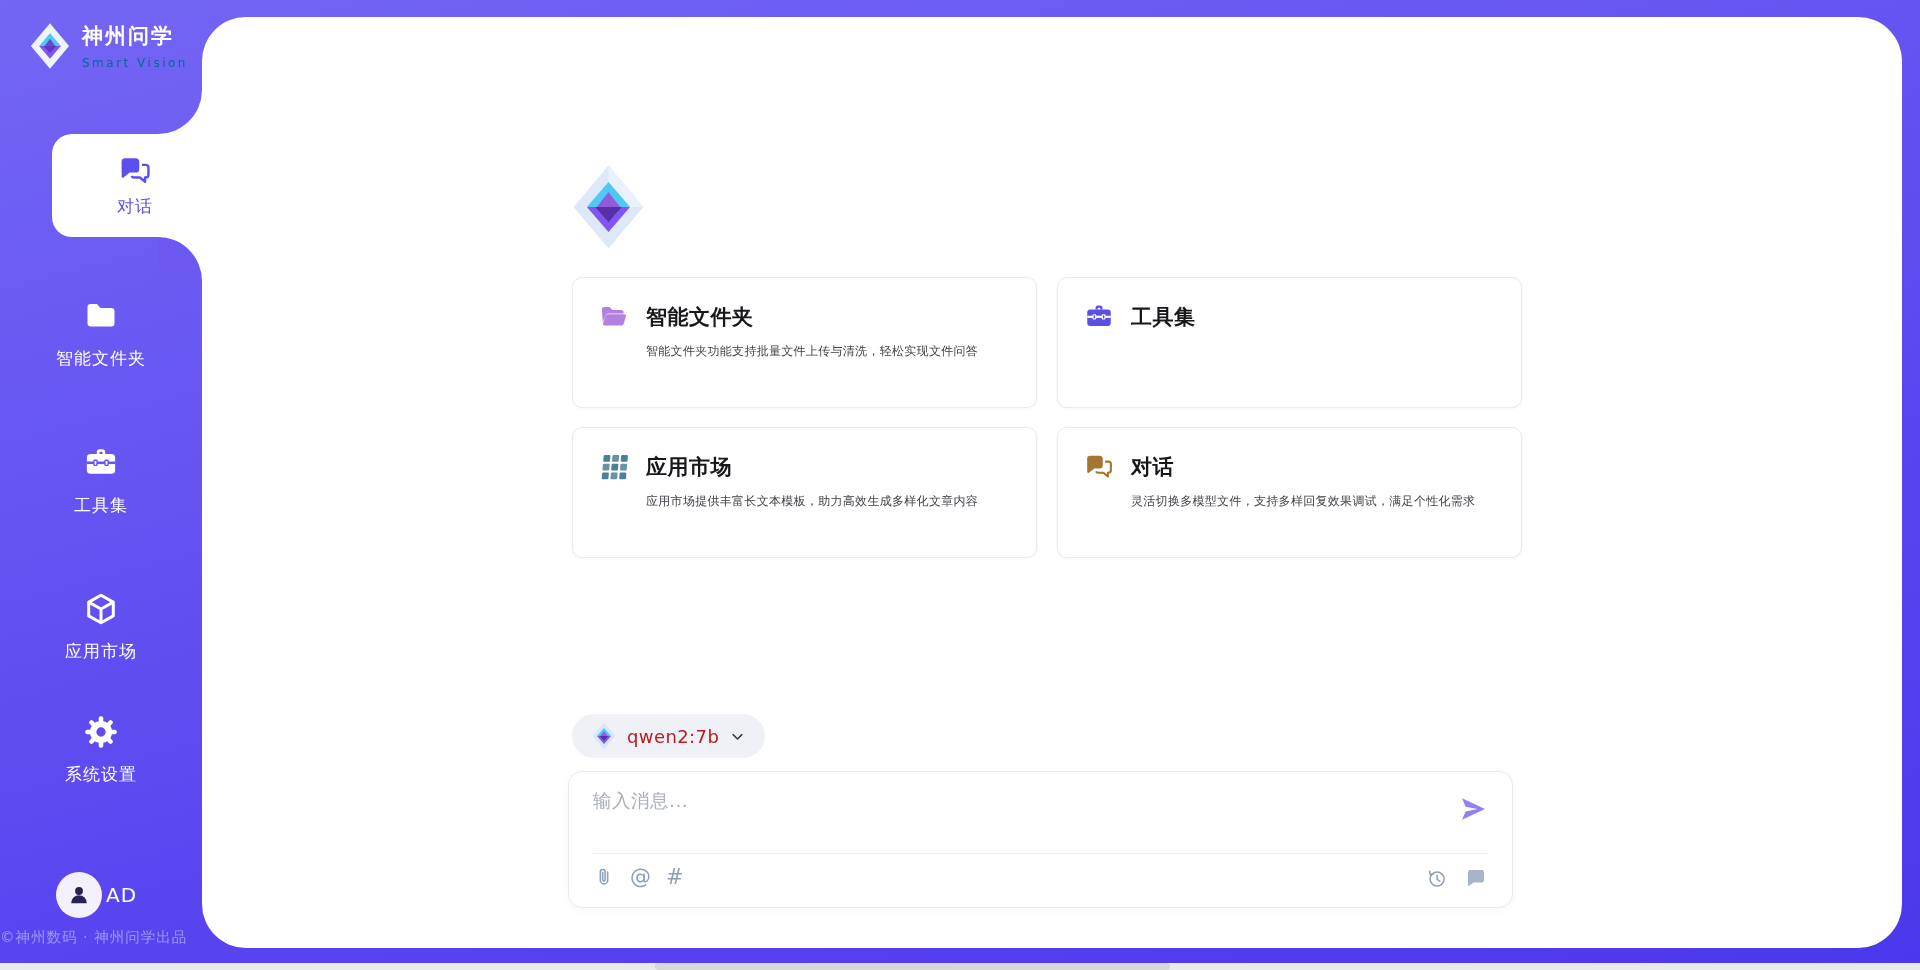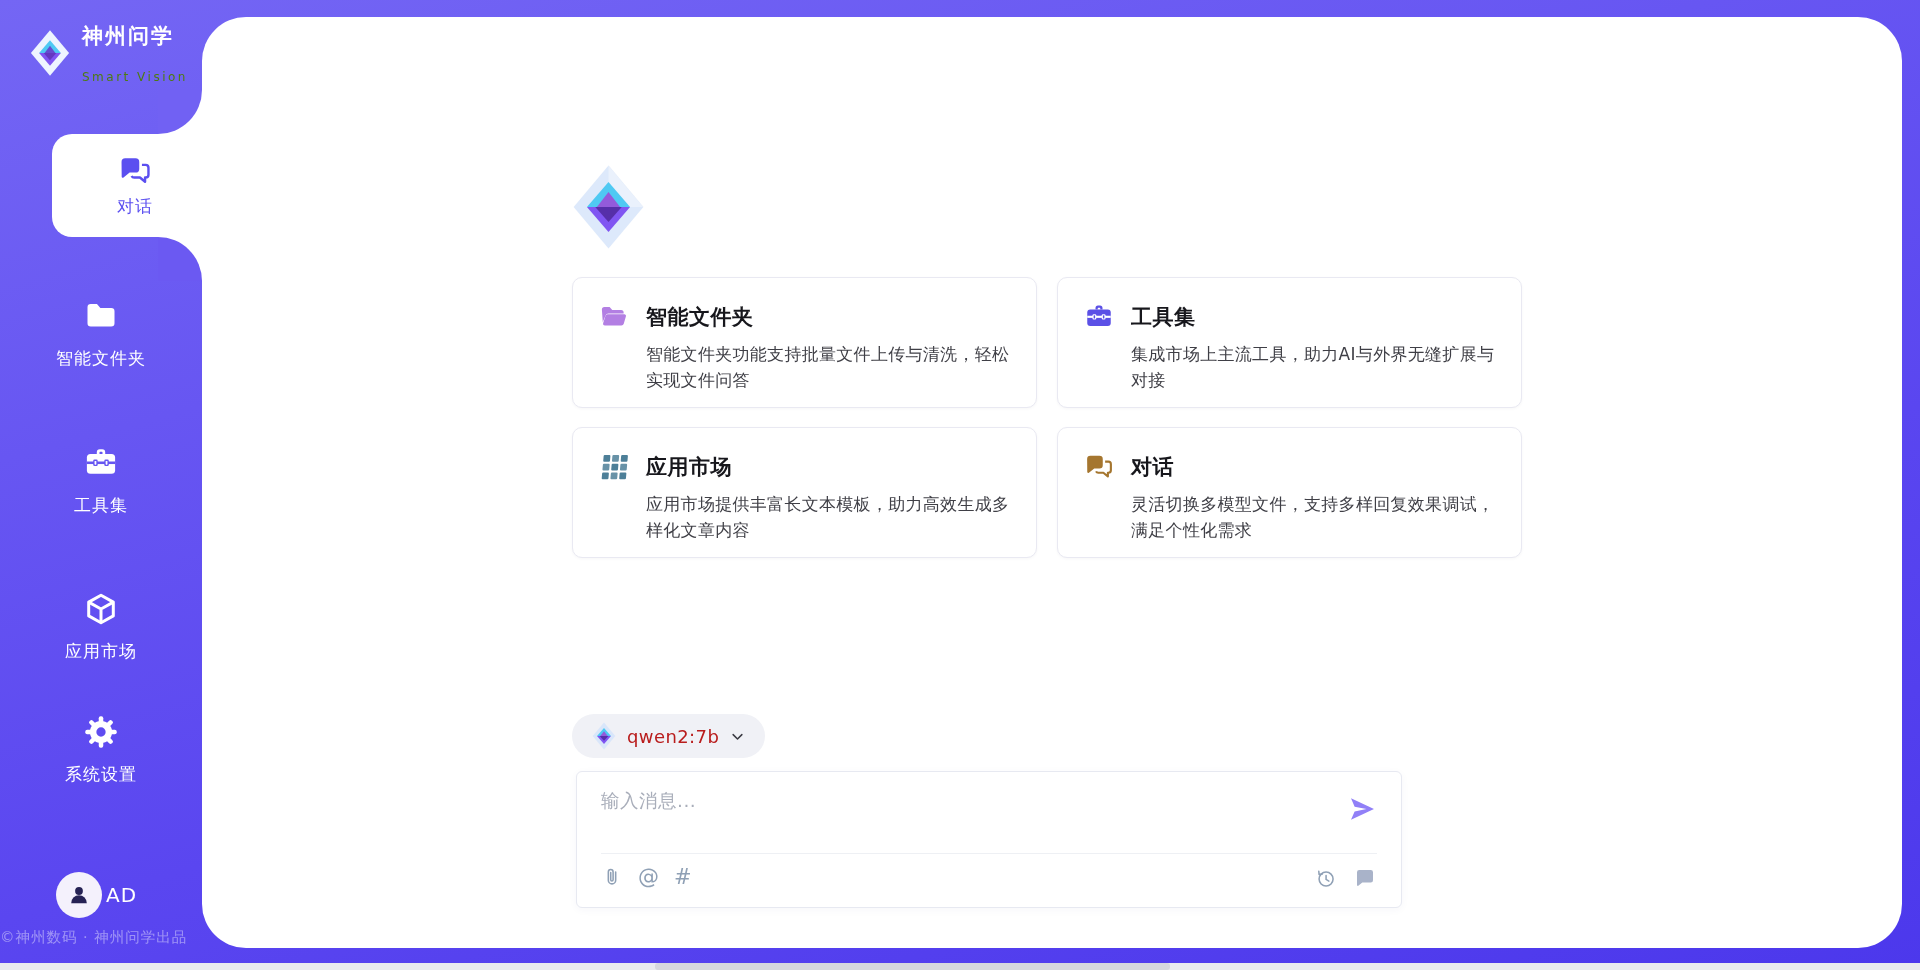--- a/index.html
+++ b/index.html
@@ -13,21 +13,21 @@
   
   .panel {
     position:absolute; left:202px; top:17px; width:1700px; height:931px;
     background:#ffffff; border-radius:44px;
   }
 
   
   .sidebar { position:absolute; left:0; top:0; width:202px; height:963px; }
   .brand { position:absolute; left:30px; top:22px; display:flex; align-items:center; gap:12px; }
   .brand-text .cn { color:#fff; font-size:21px; font-weight:bold; letter-spacing:2px; }
-  .brand-text .en { color:#4d7c0f; font-size:12px; letter-spacing:2.5px; margin-top:20px; }
+  .brand-text .en { color:#0369a1; font-size:12px; letter-spacing:2.5px; margin-top:6px; }
 
   .nav-item { position:absolute; left:0; width:202px; text-align:center; color:#fff; cursor:pointer; }
   .nav-item .nav-label { display:block; font-size:17px; margin-top:9px; letter-spacing:1px; }
   .nav-item svg { display:inline-block; }
 
   
   .tab-active {
     position:absolute; left:52px; top:134px; width:166px; height:103px;
     background:#fff; border-radius:20px 0 0 20px; z-index:3;
     display:flex; flex-direction:column; align-items:center; justify-content:center;
@@ -49,28 +49,28 @@
   
   .greeting { position:absolute; left:370px; top:146px; display:flex; align-items:center; gap:46px; }
   .greeting-text { font-size:31px; font-weight:bold; color:#141418; letter-spacing:1px; }
 
   .cards { position:absolute; left:370px; top:260px; width:950px;
     display:grid; grid-template-columns:465px 465px; grid-auto-rows:131px; column-gap:20px; row-gap:19px; }
   .card { background:#fff; border:1px solid #e9e9f2; border-radius:10px; padding:24px 26px 0 26px;
     box-shadow:0 1px 3px rgba(40,40,80,0.04); cursor:pointer; position:relative; }
   .card-head { display:flex; align-items:center; gap:17px; }
   .card-title { font-size:21px; font-weight:bold; color:#17171c; letter-spacing:0.5px; }
-  .card-desc { margin:10px 0 0 47px; font-size:17px; color:#3f3f46; line-height:1.5; letter-spacing:0.3px; }
+  .card-desc { margin:10px 0 0 47px; font-size:12px; color:#3f3f46; line-height:1.5; letter-spacing:0.3px; }
 
   .model-pill { position:absolute; left:370px; top:697px; height:44px; padding:0 20px;
     background:#f0f1f6; border-radius:22px; display:inline-flex; align-items:center; gap:11px; cursor:pointer; }
   .model-name { font-size:18px; color:#b91c1c; letter-spacing:0.4px; }
 
-  .composer { position:absolute; left:374px; top:754px; width:826px; height:137px;
-    background:#fff; border:1px solid #e7e9f1; border-radius:6px;
+  .composer { position:absolute; left:366px; top:754px; width:945px; height:137px;
+    background:#fff; border:1px solid #e7e9f1; border-radius:14px;
     box-shadow:0 2px 8px rgba(60,60,120,0.04); }
   .composer textarea {
     position:absolute; left:24px; top:16px; width:840px; height:58px;
     border:none; outline:none; resize:none; font-family:"DejaVu Sans", sans-serif;
     font-size:18.5px; color:#33333a; background:transparent; letter-spacing:0.5px;
   }
   .composer textarea::placeholder { color:#a9aeba; }
   .send-btn { position:absolute; right:24px; top:22px; width:30px; height:30px; cursor:pointer; }
   .composer-divider { position:absolute; left:24px; right:24px; top:81px; height:1px; background:#eef0f4; }
   .composer-left-tools { position:absolute; left:24px; top:94px; display:flex; align-items:center; gap:15px; }
@@ -211,21 +211,20 @@
           <path d="M9.2 6V4.8a2 2 0 0 1 2-2h1.6a2 2 0 0 1 2 2V6h-1.8V4.9a.4.4 0 0 0-.4-.4h-1.2a.4.4 0 0 0-.4.4V6z"></path>
           <rect x="2.6" y="6" width="18.8" height="13.2" rx="2.4"></rect>
           <rect x="2.6" y="11" width="18.8" height="1.7" fill="#ffffff"></rect>
           <rect x="6.8" y="9.7" width="3" height="4.3" rx="0.9" fill="#ffffff"></rect>
           <rect x="14.2" y="9.7" width="3" height="4.3" rx="0.9" fill="#ffffff"></rect>
           <rect x="7.7" y="10.6" width="1.2" height="2.5" rx="0.4" fill="#5B50E6"></rect>
           <rect x="15.1" y="10.6" width="1.2" height="2.5" rx="0.4" fill="#5B50E6"></rect>
         </svg>
         <span class="card-title">工具集</span>
       </div>
-      <div class="card-desc">集成市场上主流工具，助力AI与外界无缝扩展与对接</div>
     </div>
 
     <div class="card">
       <div class="card-head">
         <svg width="30" height="30" viewBox="0 0 24 24" fill="#4D7F98">
           <g transform="skewX(-5) translate(1.6 0)">
             <rect x="2.4" y="2.4" width="5.4" height="5.4" rx="0.8"></rect>
             <rect x="9.4" y="2.4" width="5.4" height="5.4" rx="0.8" opacity="0.85"></rect>
             <rect x="16.4" y="2.4" width="5.4" height="5.4" rx="0.8"></rect>
             <rect x="2.4" y="9.4" width="5.4" height="5.4" rx="0.8" opacity="0.85"></rect>

